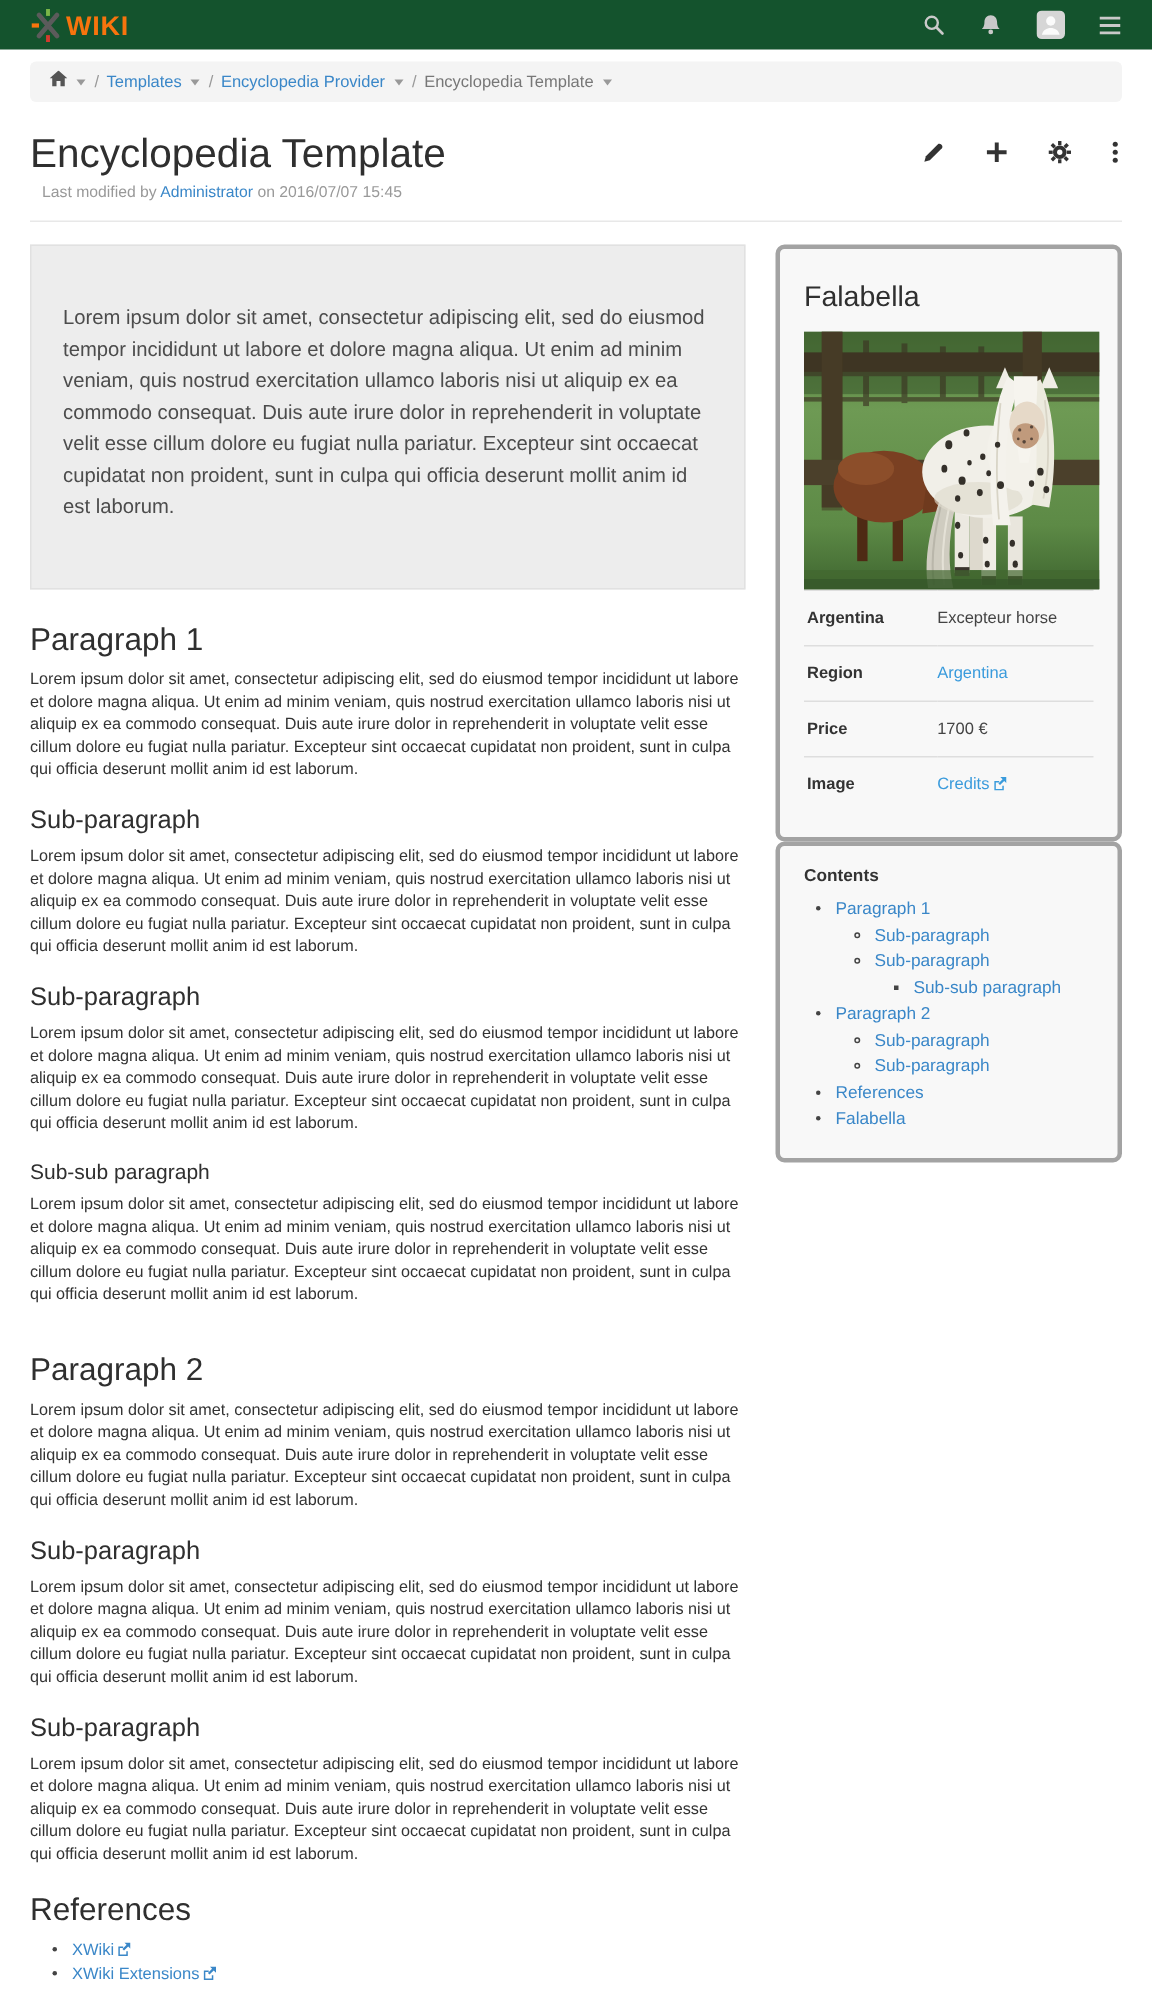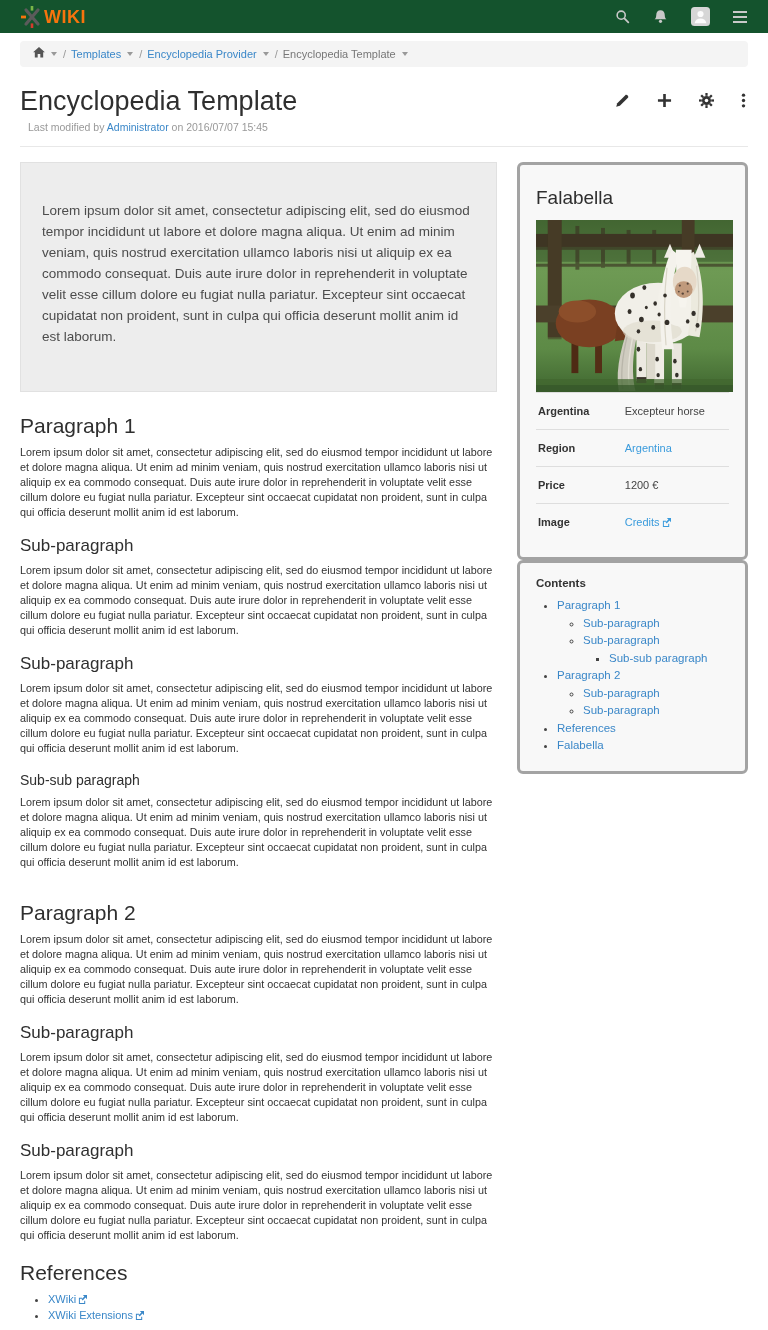--- a/index.html
+++ b/index.html
@@ -363,21 +363,21 @@
               <tr>
             <th>Argentina</th>
             <td>Excepteur horse</td>
           </tr>
           <tr>
             <th>Region</th>
             <td><a href="#">Argentina</a></td>
           </tr>
           <tr>
             <th>Price</th>
-            <td>1200 €</td>
+            <td>1700 €</td>
           </tr>
           <tr>
             <th>Image</th>
             <td><a href="#">Credits</a><span class="ext-icon"><svg width="9" height="9" viewBox="0 0 10 10">
                       <path d="M1 3h3.6v1.1H2.1v4.8h4.8V6.4H8V10H1z" fill="#3a9bdc"></path>
                       <path d="M5.4 0H10v4.6L8.3 2.9 5.2 6 4 4.8l3.1-3.1z" fill="#3a9bdc"></path>
                     </svg></span></td>
           </tr>
         </tbody>
           </table>

